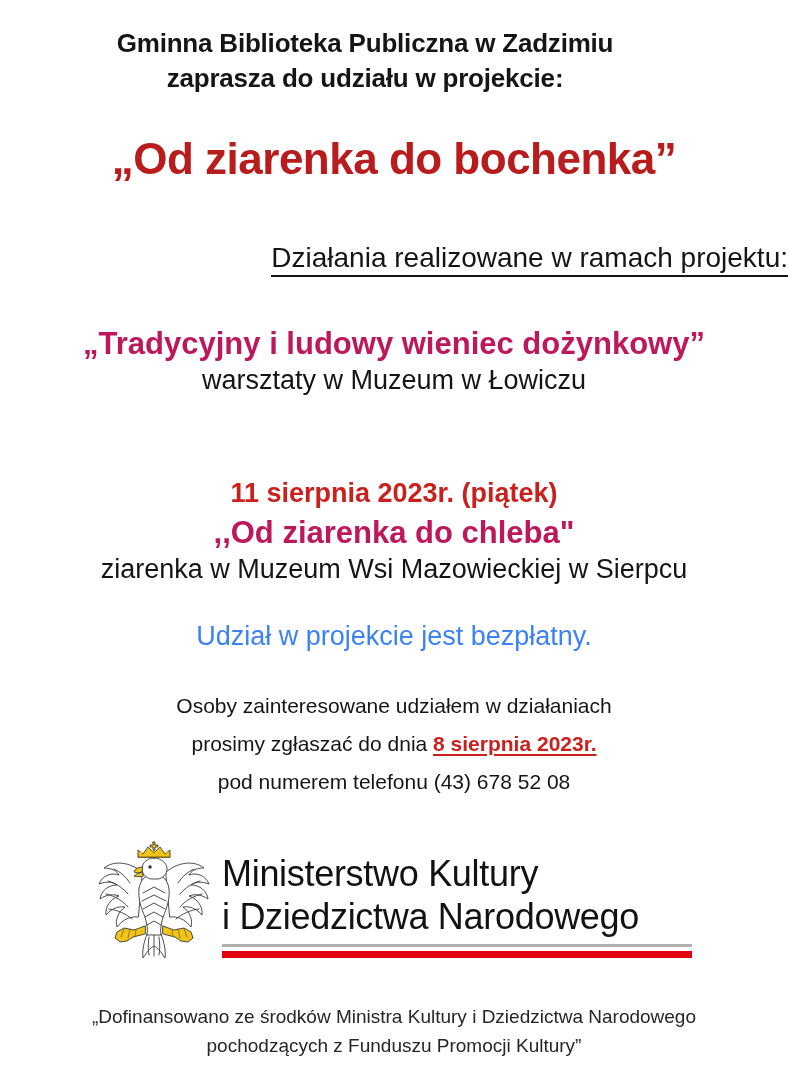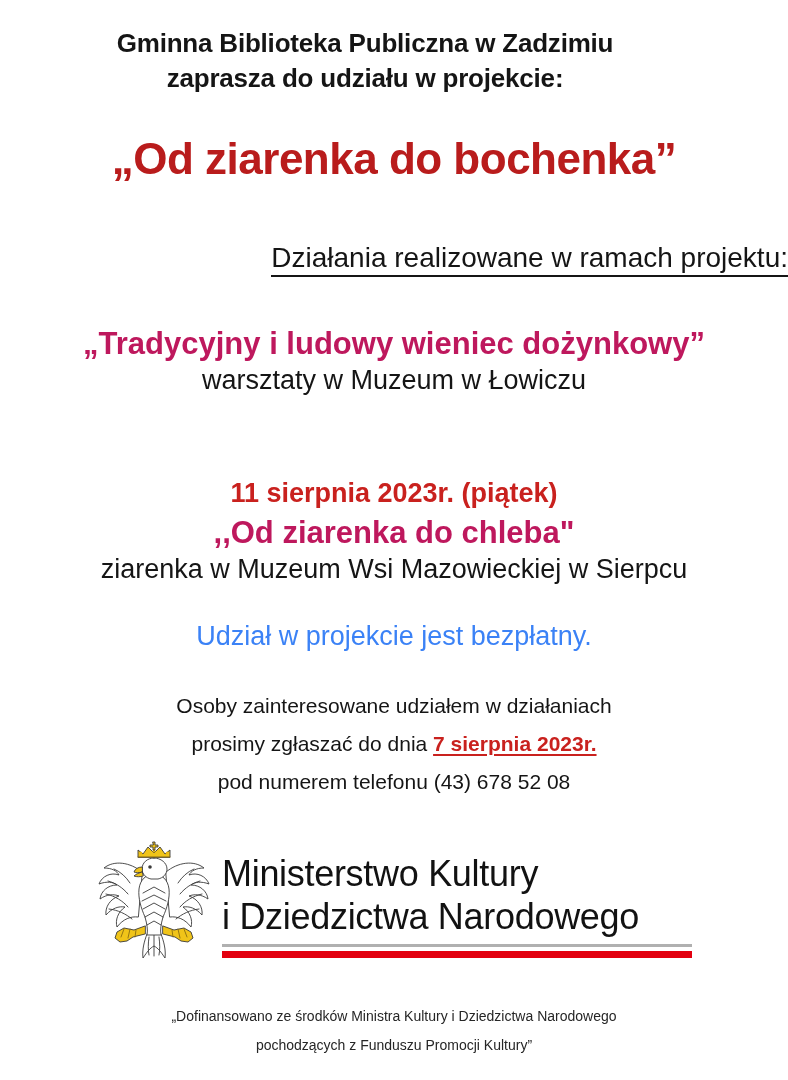--- a/index.html
+++ b/index.html
@@ -191,21 +191,21 @@
 
   
   .footnote {
     position: absolute;
     top: 1002px;
     left: 0;
     width: 788px;
     text-align: center;
   }
   .footnote-line {
-    font-size: 14px;
+    font-size: 19px;
     line-height: 29px;
     color: #262626;
     white-space: nowrap;
   }
 </style>
 </head>
 <body>
 
 <div class="poster">
 
@@ -228,21 +228,21 @@
   <div class="event event-2">
     <div class="event-date">11 sierpnia 2023r. (piątek)</div>
     <div class="event-name">,,Od ziarenka do chleba"</div>
     <div class="event-venue">ziarenka w Muzeum Wsi Mazowieckiej w Sierpcu</div>
   </div>
 
   <div class="free-note">Udział w projekcie jest bezpłatny.</div>
 
   <div class="signup">
     <div class="signup-line">Osoby zainteresowane udziałem w działaniach</div>
-    <div class="signup-line"><span>prosimy zgłaszać do dnia </span><span class="deadline">7 sierpnia 2023r.</span></div>
+    <div class="signup-line"><span>prosimy zgłaszać do dnia </span><span class="deadline">8 sierpnia 2023r.</span></div>
     <div class="signup-line">pod numerem telefonu (43) 678 52 08</div>
   </div>
 
   <div class="ministry">
 
     <div class="ministry-emblem">
       <svg viewBox="0 0 128 128" xmlns="http://www.w3.org/2000/svg">
         <g stroke="#3a3a3a" stroke-width="0.9" stroke-linejoin="round" stroke-linecap="round">
 
           <path fill="#ffffff" d="M52 34 C40 24 24 22 14 30 C22 30 27 33 29 37 C21 34 12 38 9 46 C17 43 23 44 27 47 C18 47 11 53 10 61 C17 56 24 56 29 58 C20 61 15 69 16 77 C22 70 29 68 35 69 C28 74 25 82 27 89 C33 81 41 78 48 79 Z"></path>

